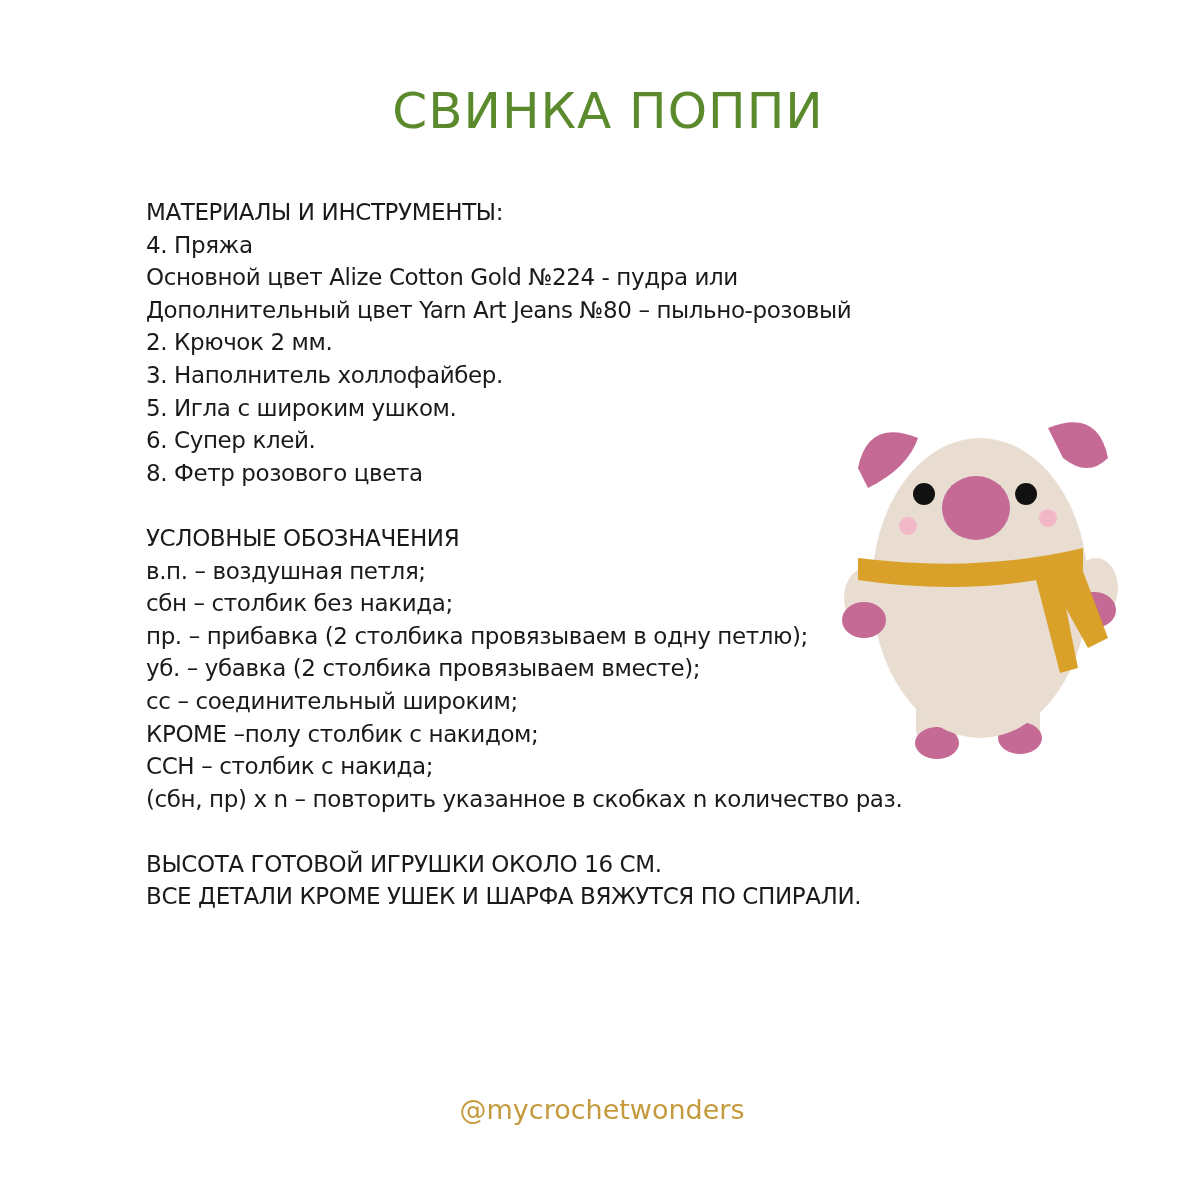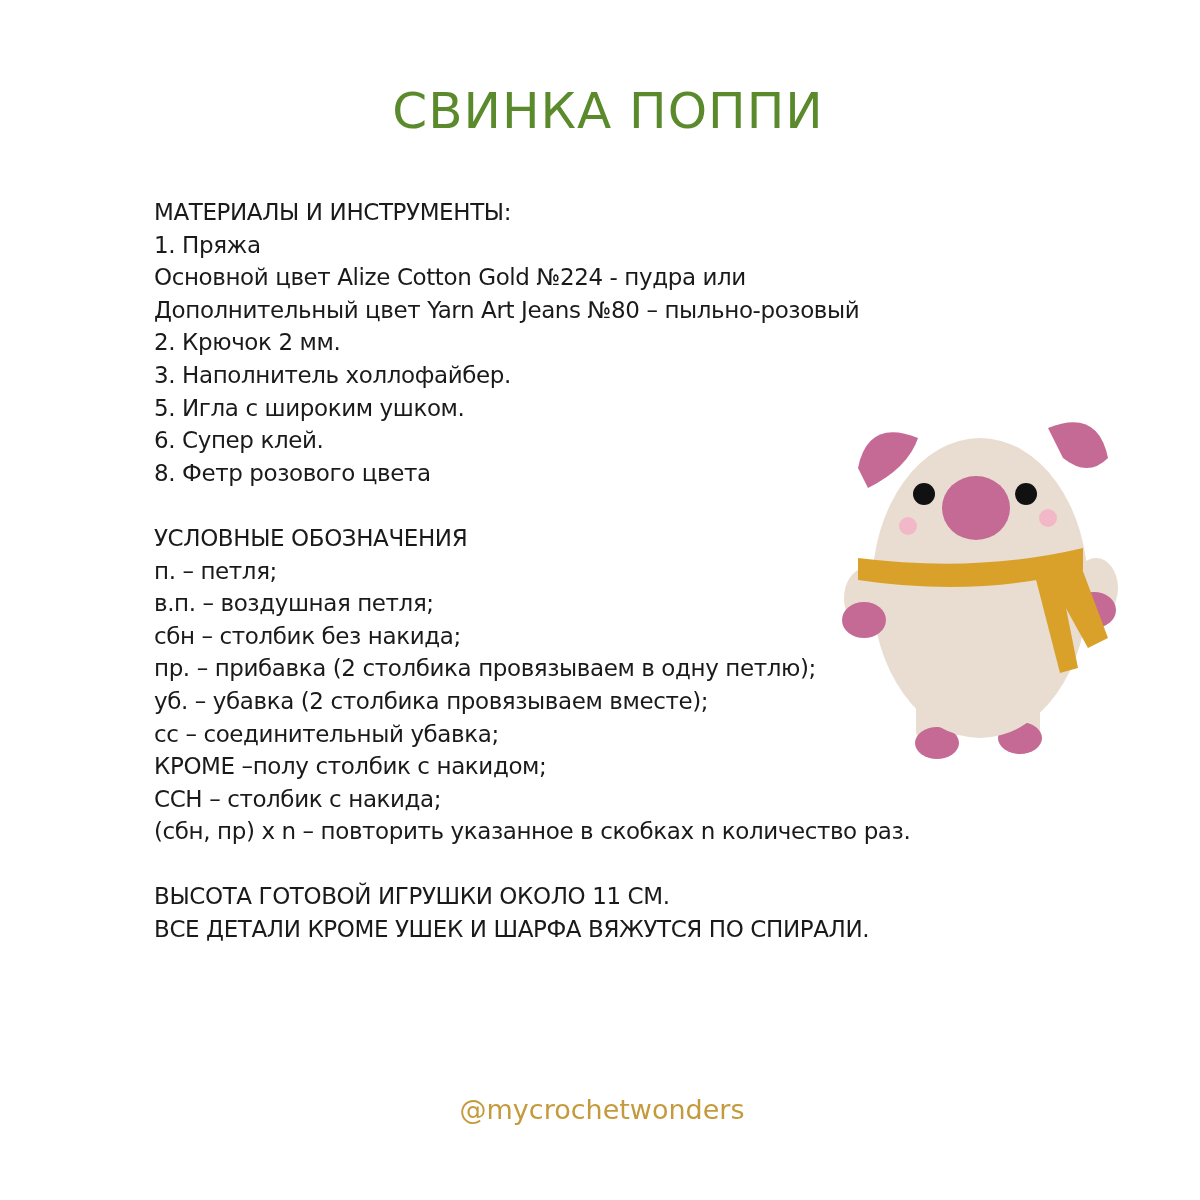--- a/index.html
+++ b/index.html
@@ -9,57 +9,56 @@
     }
     .title {
       position: absolute; left: 0; top: 82px; width: 1216px; text-align: center;
       font-family: "DejaVu Sans", sans-serif; font-size: 50px; letter-spacing: 1px;
       color: #5a8a2c; font-weight: normal;
     }
     .content {
       position: absolute; left: 146px; top: 196px; width: 860px;
       font-family: "DejaVu Sans", sans-serif; font-size: 23px; line-height: 32.6px; letter-spacing: -0.4px;
     }
-    .line { white-space: nowrap; margin-left: 8px; }
+    .line { white-space: nowrap; }
     .b { font-weight: normal; }
     .gap { height: 32.6px; }
     .handle {
       position: absolute; left: 0; top: 1094px; width: 1204px; text-align: center;
       font-family: "DejaVu Sans", sans-serif; font-size: 27px; color: #c49a3c;
     }
     .pig { position: absolute; left: 838px; top: 398px; width: 280px; height: 370px; }
   </style>
 </head>
 <body>
 
 <div class="title">СВИНКА ПОППИ</div>
 
 <div class="content">
   <div class="line">МАТЕРИАЛЫ И ИНСТРУМЕНТЫ:</div>
-  <div class="line">1. Пряжа</div>
+  <div class="line">4. Пряжа</div>
   <div class="line"><span class="b">Основной цвет</span><span> Alize Cotton Gold №224 - пудра или</span></div>
   <div class="line"><span class="b">Дополнительный цвет</span><span> Yarn Art Jeans №80 – пыльно-розовый</span></div>
   <div class="line">2. Крючок 2 мм.</div>
   <div class="line">3. Наполнитель холлофайбер.</div>
   <div class="line">5. Игла с широким ушком.</div>
   <div class="line">6. Супер клей.</div>
   <div class="line">8. Фетр розового цвета</div>
   <div class="gap"></div>
   <div class="line">УСЛОВНЫЕ ОБОЗНАЧЕНИЯ</div>
-  <div class="line">п. – петля;</div>
   <div class="line">в.п. – воздушная петля;</div>
   <div class="line">сбн – столбик без накида;</div>
   <div class="line">пр. – прибавка (2 столбика провязываем в одну петлю);</div>
   <div class="line">уб. – убавка (2 столбика провязываем вместе);</div>
-  <div class="line">сс – соединительный убавка;</div>
+  <div class="line">сс – соединительный широким;</div>
   <div class="line">КРОМЕ –полу столбик с накидом;</div>
   <div class="line">ССН – столбик с накида;</div>
   <div class="line">(сбн, пр) x n – повторить указанное в скобках n количество раз.</div>
   <div class="gap"></div>
-  <div class="line">ВЫСОТА ГОТОВОЙ ИГРУШКИ ОКОЛО 11 СМ.</div>
+  <div class="line">ВЫСОТА ГОТОВОЙ ИГРУШКИ ОКОЛО 16 СМ.</div>
   <div class="line">ВСЕ ДЕТАЛИ КРОМЕ УШЕК И ШАРФА ВЯЖУТСЯ ПО СПИРАЛИ.</div>
 </div>
 
 <svg class="pig" viewBox="0 0 280 370">
 
   <rect x="78" y="290" width="42" height="60" rx="18" fill="#e8ddd0"></rect>
   <ellipse cx="99" cy="345" rx="22" ry="16" fill="#c56a95"></ellipse>
   <rect x="160" y="290" width="42" height="60" rx="18" fill="#e8ddd0"></rect>
   <ellipse cx="182" cy="340" rx="22" ry="16" fill="#c56a95"></ellipse>
 

